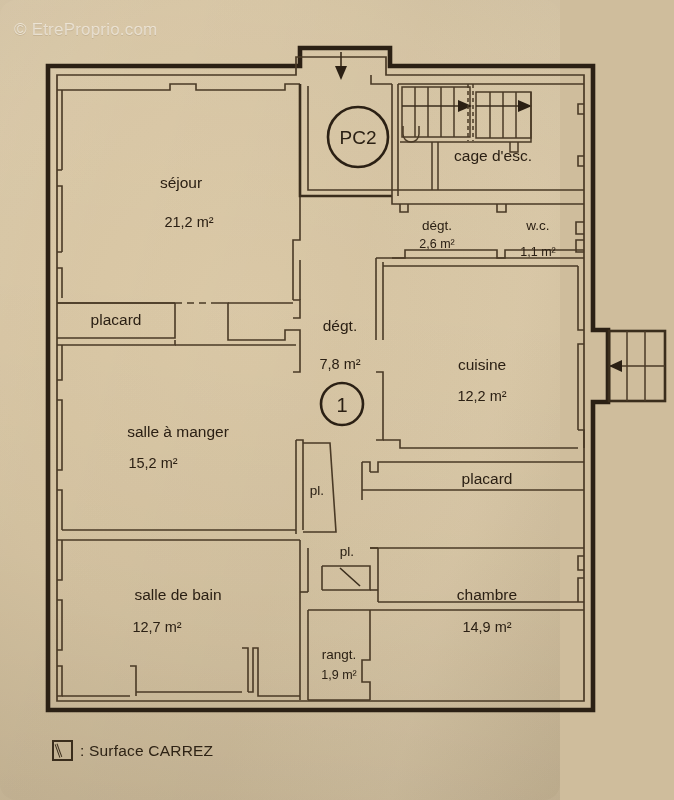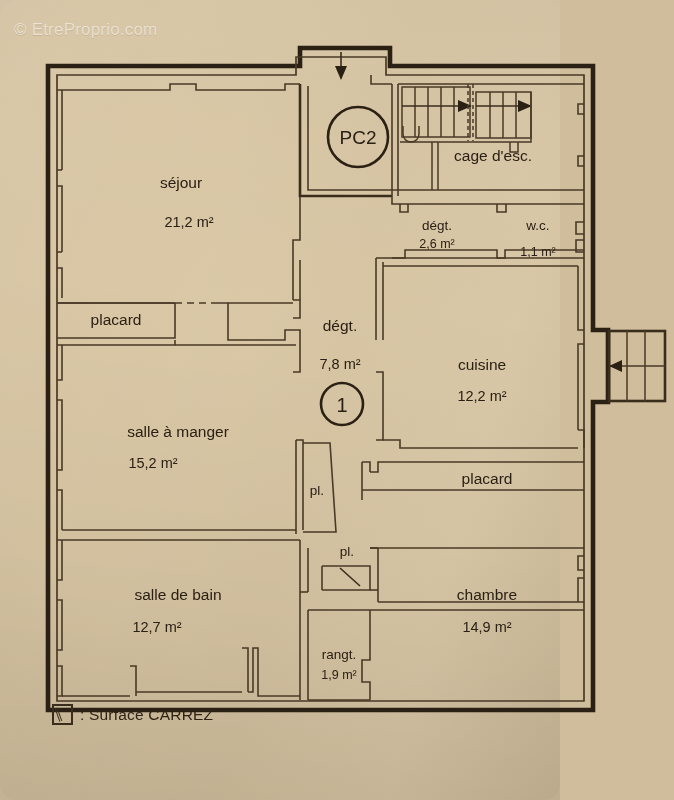--- a/index.html
+++ b/index.html
@@ -50,21 +50,21 @@
     color: rgba(255,255,255,0.52);
     text-shadow: 0 1px 0 rgba(120,100,70,0.18);
     font-family: "Liberation Sans", sans-serif;
     user-select: none;
     pointer-events: none;
     white-space: nowrap;
   }
   .legend {
     position: absolute;
     left: 52px;
-    top: 704px;
+    top: 740px;
     display: flex;
     align-items: center;
     gap: 7px;
   }
   .legend-box {
     width: 21px;
     height: 21px;
     border: 2px solid #3a2d1c;
     position: relative;
     box-sizing: border-box;

